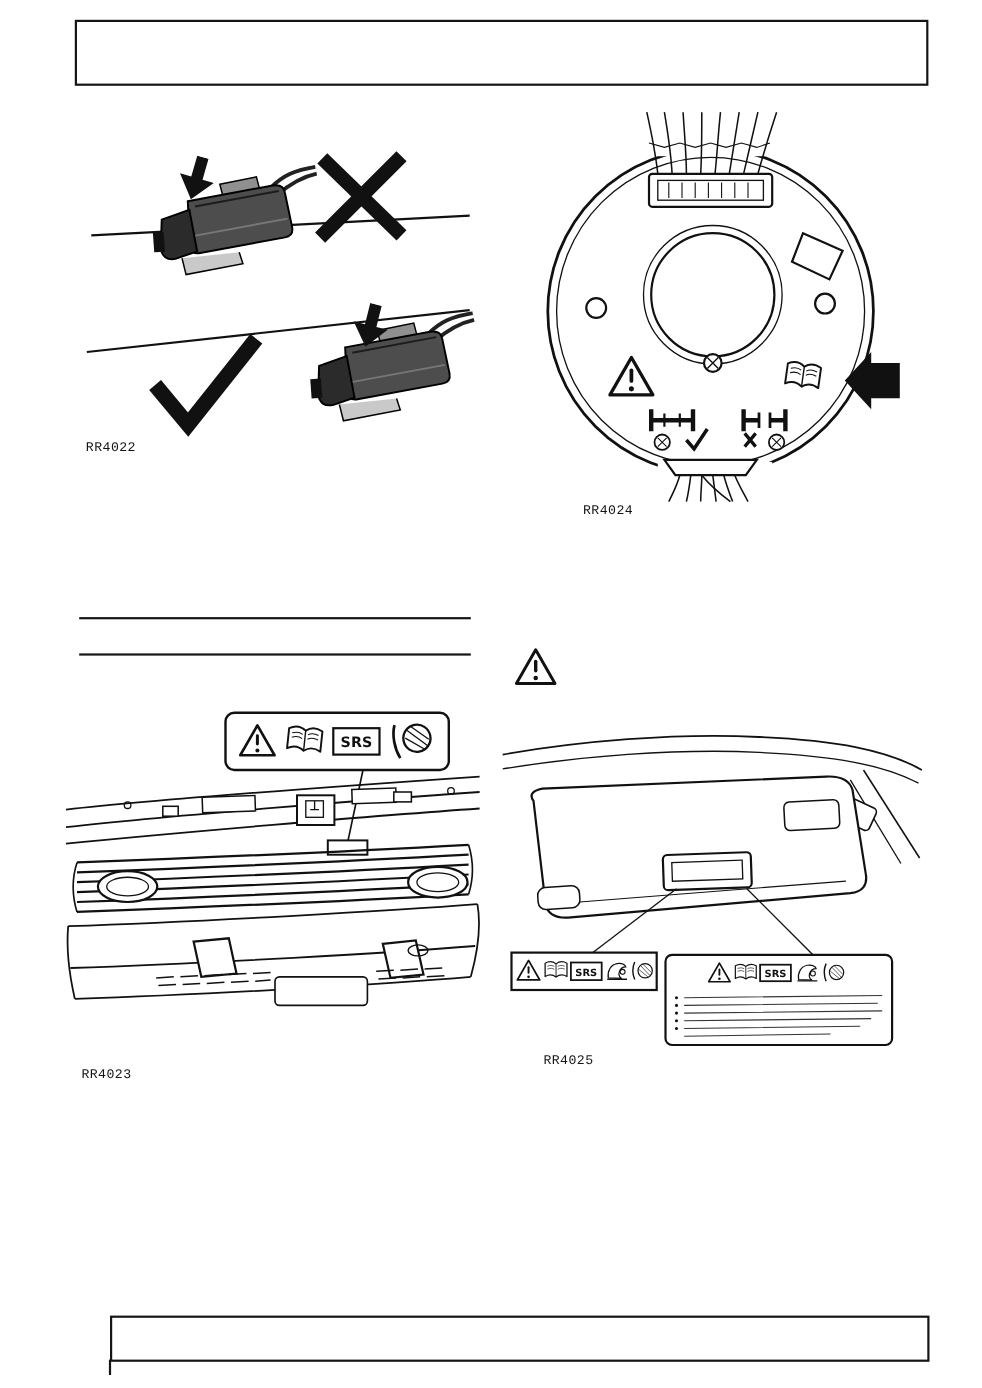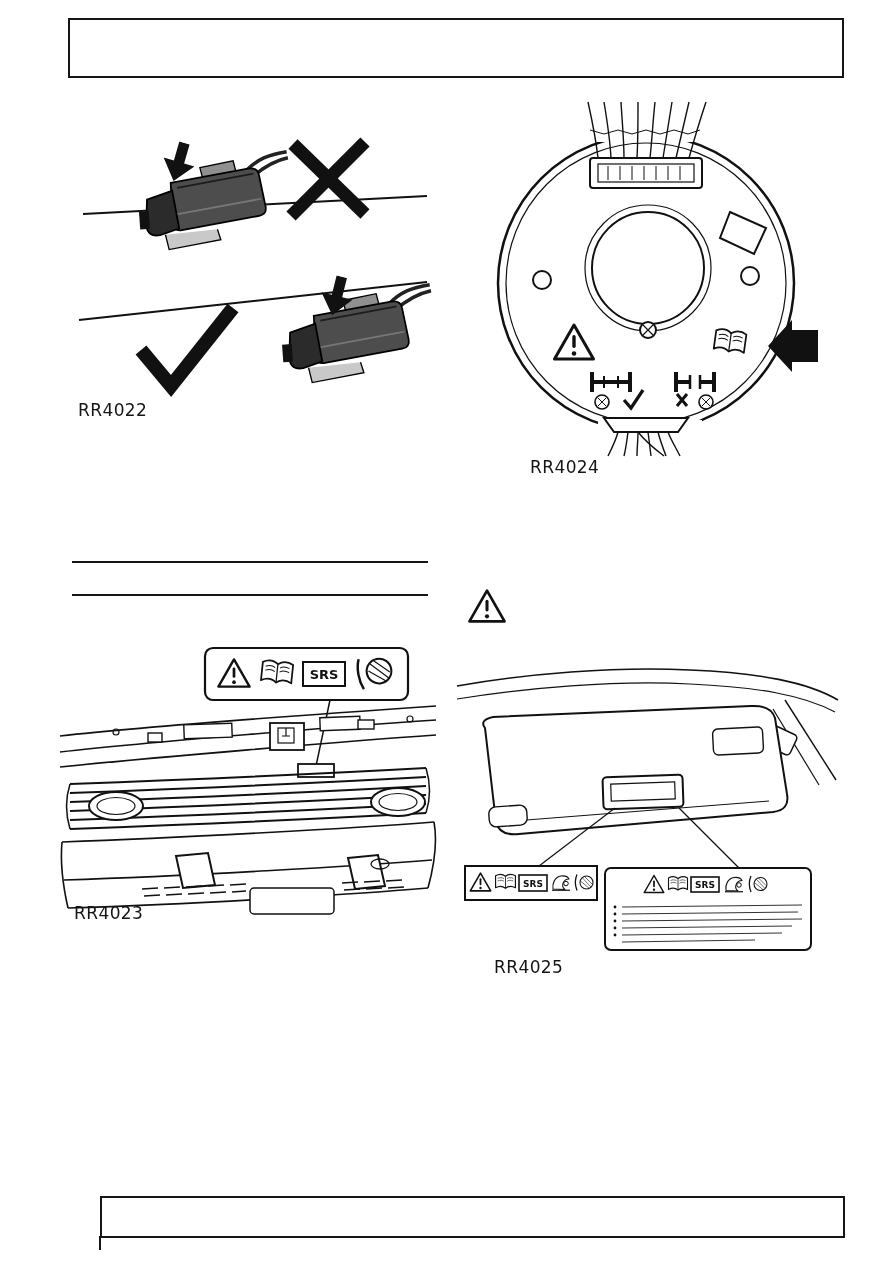--- a/index.html
+++ b/index.html
@@ -4,21 +4,21 @@
 <style>
   html,body { margin:0; padding:0; background:#e8e8e8; }
   .page {
     position:relative; width:893px; height:1262px; margin:0 auto;
     background:#ffffff; overflow:hidden;
     font-family:"DejaVu Sans", "Liberation Sans", sans-serif; color:#111;
   }
   .abs { position:absolute; }
   .rule-box { border:2px solid #151515; box-sizing:border-box; background:#fff; }
   .divider { background:#151515; height:2px; }
-  .fig-label { font-size:17px; letter-spacing:0.4px; color:#151515; }
+  .fig-label { font-size:12px; letter-spacing:0.4px; color:#151515;font-family:Liberation Mono, monospace; }
   svg { display:block; }
   svg text { font-family:"DejaVu Sans", "Liberation Sans", sans-serif; fill:#111; }
 </style>
 </head>
 <body>
 
 <div class="page">
 
   <svg aria-hidden="true" style="position:absolute;width:0;height:0">
     <defs>
@@ -224,21 +224,21 @@
     <polygon points="290,218 320,215 327,246 297,249" fill="#fff" stroke="#111" stroke-width="2"></polygon>
     <rect x="192" y="248" width="84" height="26" rx="4" fill="#fff" stroke="#111" stroke-width="1.5"></rect>
     <g stroke="#111" stroke-width="1.4">
       <path d="M84,249 L100,248 M106,248 L122,247 M128,247 L144,246 M150,246 L166,245 M172,245 L188,244"></path>
       <path d="M86,256 L102,255 M108,255 L124,254 M130,254 L146,253 M152,253 L168,252 M174,252 L188,251"></path>
       <path d="M284,243 L300,242 M306,242 L322,241 M328,241 L344,240"></path>
       <path d="M286,250 L302,249 M308,249 L324,248 M330,248 L346,247"></path>
     </g>
     <ellipse cx="322" cy="224" rx="9" ry="5" fill="none" stroke="#111" stroke-width="1.3"></ellipse>
   </svg>
-  <div class="abs fig-label" style="left:74px; top:903px;">RR4023</div>
+  <div class="abs fig-label" style="left:74px; top:970px;">RR4023</div>
 
   <svg class="abs" style="left:455px; top:582px;" width="385" height="372" viewBox="0 0 385 372">
     <use href="#sym-warn" x="12" y="6" width="40" height="36"></use>
     <g fill="none" stroke="#111" stroke-width="1.6">
       <path d="M2,104 C70,92 160,84 235,88 C305,91 352,100 383,118"></path>
       <path d="M2,117 C70,106 160,98 235,102 C302,105 348,113 380,130" stroke-width="1.2"></path>
       <path d="M330,118 L381,198" stroke-width="1.4"></path>
       <path d="M318,127 L364,203" stroke-width="1.2"></path>
     </g>
     <rect x="306" y="146" width="34" height="22" rx="4" transform="rotate(25 323 157)" fill="#fff" stroke="#111" stroke-width="1.5"></rect>

